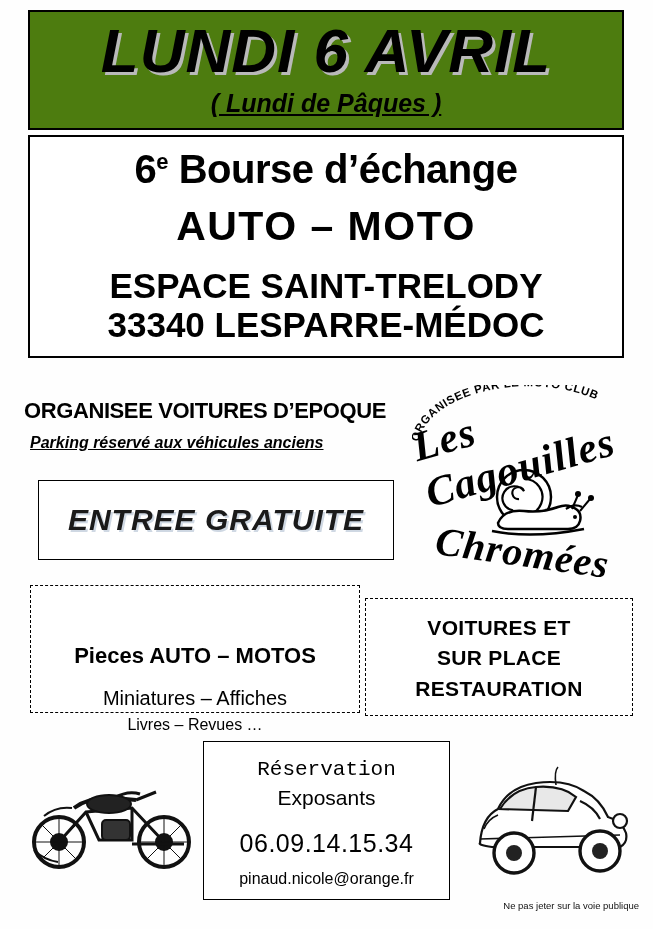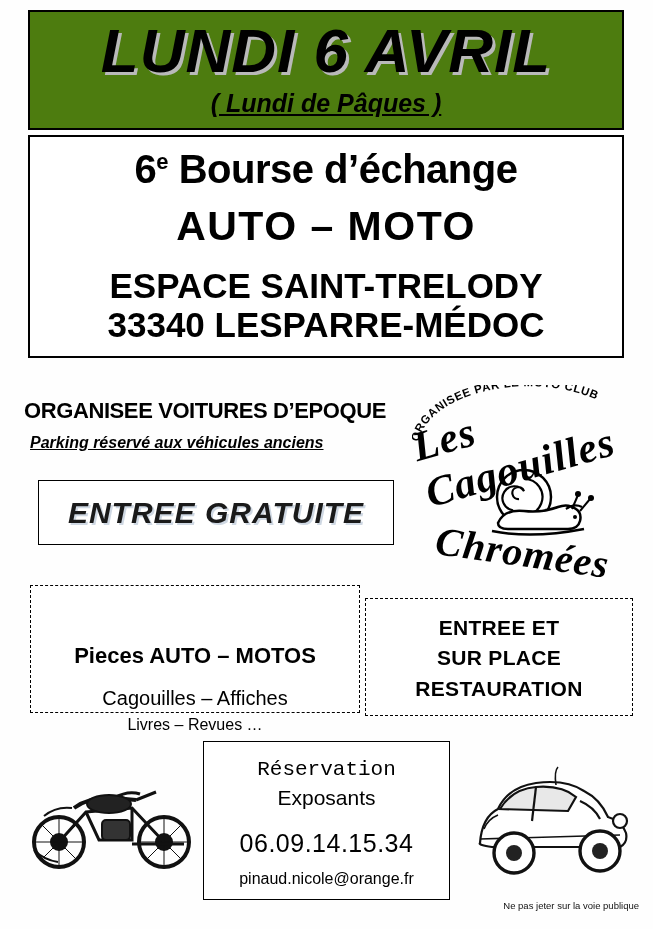--- a/index.html
+++ b/index.html
@@ -118,21 +118,21 @@
     text-decoration: underline;
     text-align: left;
   }
 
   
   .entree-box {
     position: absolute;
     left: 38px;
     top: 480px;
     width: 356px;
-    height: 65px;
+    height: 80px;
     border: 1px solid #000;
     box-sizing: border-box;
     display: flex;
     align-items: center;
     justify-content: center;
     background: #fff;
   }
   .entree-text {
     font-weight: bold;
     font-style: italic;
@@ -349,26 +349,26 @@
 
       <path d="M12 68 q40,8 92,-2" fill="none" stroke="#000" stroke-width="2.5"></path>
     </svg>
 
     <div class="logo-word1">Les Cagouilles</div>
     <div class="logo-word2">Chromées</div>
   </div>
 
   <div class="pieces-box">
     <div class="pieces-l1">Pieces AUTO – MOTOS</div>
-    <div class="pieces-l2">Cagouilles – Affiches</div>
+    <div class="pieces-l2">Miniatures – Affiches</div>
     <div class="pieces-l3">Livres – Revues …</div>
   </div>
 
   <div class="buvette-box">
-    <div class="buvette-l">ENTREE ET</div>
+    <div class="buvette-l">VOITURES ET</div>
     <div class="buvette-l">SUR PLACE</div>
     <div class="buvette-l">RESTAURATION</div>
   </div>
 
   <svg class="moto-img" viewBox="0 0 190 115">
     <g stroke="#111" fill="none" stroke-width="2">
       <circle cx="45" cy="82" r="25" stroke-width="4"></circle>
       <circle cx="45" cy="82" r="9" fill="#111" stroke="none"></circle>
       <circle cx="150" cy="82" r="25" stroke-width="4"></circle>
       <circle cx="150" cy="82" r="9" fill="#111" stroke="none"></circle>

